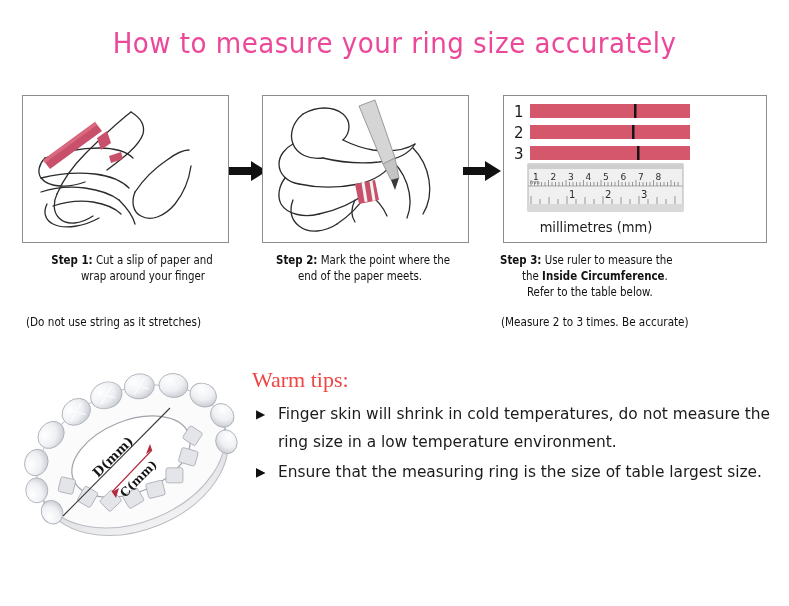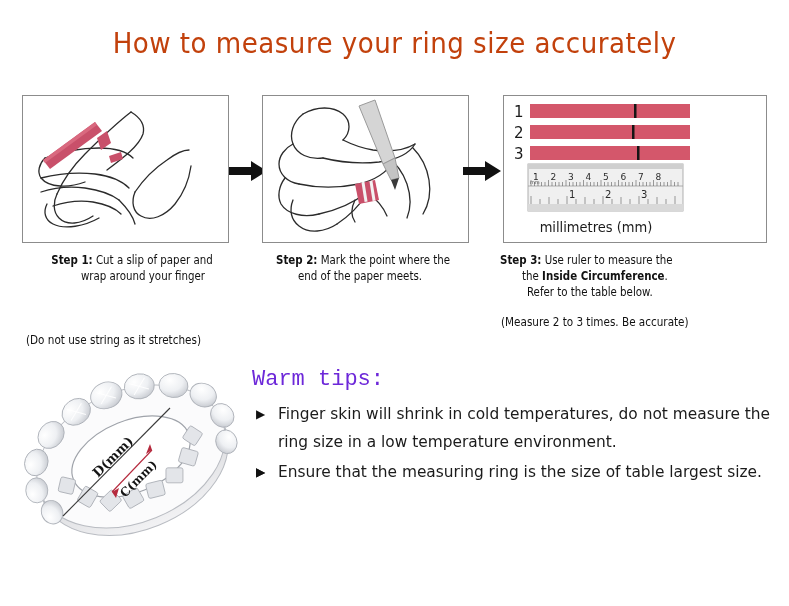--- a/index.html
+++ b/index.html
@@ -7,21 +7,21 @@
     width:789px;height:606px;background:#ffffff;overflow:hidden;
     font-family:"DejaVu Sans Condensed","Liberation Sans",sans-serif;
     color:#1a1a1a;position:relative;
   }
   .page{position:relative;width:789px;height:606px;}
 
   
   .title{
     position:absolute;left:0;top:26px;width:789px;text-align:center;
     font-family:"DejaVu Sans Condensed","DejaVu Sans",sans-serif;
-    font-size:29px;letter-spacing:.5px;color:#c2410c;font-weight:400;
+    font-size:29px;letter-spacing:.5px;color:#ec4899;font-weight:400;
     white-space:nowrap;
   }
 
   
   .stepbox{
     position:absolute;top:95px;height:148px;border:1.3px solid #8c8c8c;
     background:#fff;box-sizing:border-box;overflow:hidden;
   }
   #box1{left:22px;width:207px;}
   #box2{left:262px;width:207px;}
@@ -42,31 +42,31 @@
   #cap1{left:16px;top:252px;width:232px;text-align:center;}
   #cap2{left:276px;top:252px;width:232px;}
   #cap3{left:500px;top:252px;width:270px;}
   .cap-l2{display:block;margin-left:22px;}
   .cap-l3{display:block;margin-left:27px;}
 
   .note{
     position:absolute;font-size:11.6px;color:#111;
     font-family:"DejaVu Sans Condensed","Liberation Sans",sans-serif;
   }
-  #note1{left:26px;top:333px;}
+  #note1{left:26px;top:315px;}
   #note3{left:501px;top:315px;}
 
   
   .ringwrap{position:absolute;left:20px;top:352px;width:228px;height:225px;}
 
   
   .tips-title{
     position:absolute;left:252px;top:367px;
-    font-family:Liberation Mono, monospace;
-    font-size:22px;color:#6d28d9;
+    font-family:Liberation Serif, serif;
+    font-size:22px;color:#ef4444;
   }
   .tips-list{
     position:absolute;left:252px;top:400px;width:520px;
     font-family:"DejaVu Sans","Liberation Sans",sans-serif;
     font-size:15.4px;line-height:28px;color:#1b1b1b;
   }
   .tip{position:relative;padding-left:26px;margin:0 0 2px 0;}
   .tip .bullet{position:absolute;left:4px;top:0px;font-size:12px;color:#111;line-height:28px;}
 </style>
 </head>

